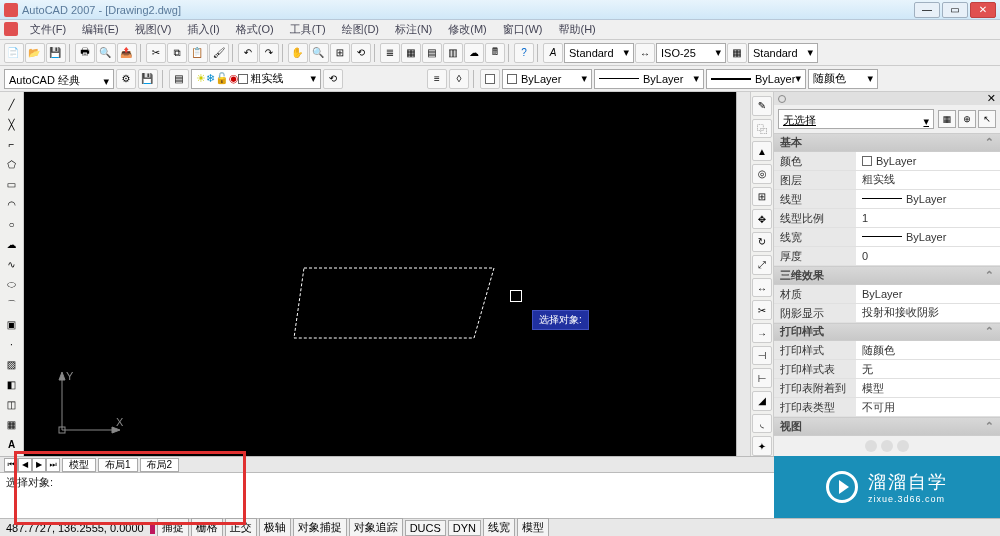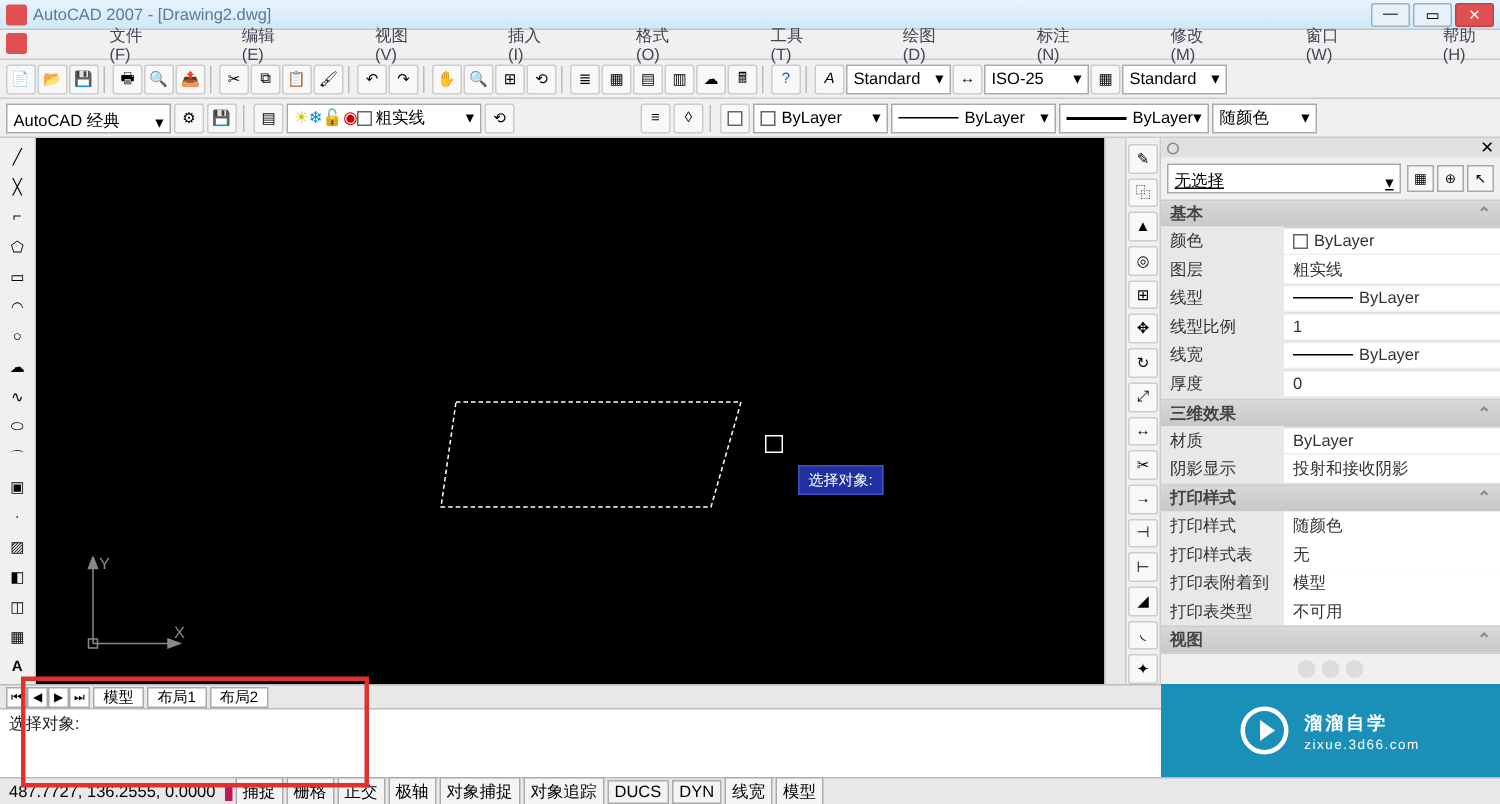--- a/index.html
+++ b/index.html
@@ -6,21 +6,21 @@
 body { width: 1000px; height: 536px; background: #e8e8e8; overflow: hidden; position: relative; }
 .titlebar { height: 20px; background: linear-gradient(#e8f4fc, #d0e8f8); display: flex; align-items: center; padding: 0 4px; border-bottom: 1px solid #b8c8d8; }
 .titlebar .app-icon { width: 14px; height: 14px; background: #e05050; border-radius: 2px; margin-right: 4px; }
 .titlebar .title-text { color: #5a7a9a; font-size: 11px; }
 .winbtns { margin-left: auto; display: flex; gap: 2px; }
 .winbtn { width: 26px; height: 16px; border: 1px solid #a0b0c0; background: #e8f0f8; display: flex; align-items: center; justify-content: center; font-size: 10px; cursor: pointer; border-radius: 2px; }
 .winbtn.close { background: #e05050; color: #fff; border-color: #c04040; }
 
 .menubar { height: 20px; background: #f0f0f0; display: flex; align-items: center; padding-left: 22px; border-bottom: 1px solid #ccc; }
 .menubar .app-icon2 { position: absolute; left: 4px; top: 22px; width: 14px; height: 14px; background: #e05050; border-radius: 2px; }
-.menu-item { padding: 10px 8px; cursor: pointer; color: #445; margin-left: 43px; }
+.menu-item { padding: 10px 8px; cursor: pointer; color: #445; }
 
 .toolbar { height: 26px; background: #f0f0f0; display: flex; align-items: center; padding: 0 4px; border-bottom: 1px solid #ccc; gap: 1px; }
 .tbtn { width: 20px; height: 20px; border: 1px solid #ccc; background: #f8f8f8; display: flex; align-items: center; justify-content: center; cursor: pointer; font-size: 10px; border-radius: 2px; }
 .tsep { width: 3px; height: 18px; border-left: 1px solid #bbb; margin: 0 2px; }
 .tsel { height: 20px; border: 1px solid #aaa; background: #fff; padding: 0 4px; display: flex; align-items: center; min-width: 70px; }
 
 .toolbar2 { height: 26px; background: #f0f0f0; display: flex; align-items: center; padding: 0 4px; border-bottom: 1px solid #ccc; gap: 2px; }
 .workspace-sel { width: 110px; height: 20px; border: 1px solid #aaa; background: #fff; padding: 0 4px; display: flex; align-items: flex-end; }
 
 .main { display: flex; height: 364px; }
@@ -42,21 +42,21 @@
 .props { width: 226px; background: #f0f0f0; display: flex; flex-direction: column; overflow: hidden; }
 .props-hdr { height: 14px; background: #e0e0e0; display: flex; align-items: center; padding: 0 4px; gap: 4px; }
 .props-hdr .dot { width:8px; height:8px; border:1px solid #888; border-radius:50%; cursor:pointer; }
 .props-sel { display: flex; gap: 4px; padding: 4px; align-items: center; }
 .props-sel .sel { flex: 1; height: 20px; border: 1px solid #aaa; background: #fff; padding: 0 4px; display: flex; align-items: flex-end; text-decoration: underline; }
 .props-sel .sel .arr { margin-left: auto; }
 .pbtns { display:flex; gap:2px; }
 .pbtn { width: 18px; height: 18px; border: 1px solid #aaa; background: #f8f8f8; cursor: pointer; display:flex; align-items:center; justify-content:center; font-size:9px; }
 .section-hdr { height: 20px; background: linear-gradient(#d8d8d8,#c8c8c8); padding: 0 6px; display: flex; align-items: center; font-weight: bold; color: #444; border-top: 1px solid #ccc; border-bottom: 1px solid #ccc; }
 .section-hdr .arr { margin-left: auto; color: #888; }
-.prop-row { display: flex; height: 19px; border-bottom: 1px solid #e0e0e0; align-items: center; }
+.prop-row { display: flex; height: 19px; border-bottom: 1px solid #e0e0e0; }
 .prop-label { width: 82px; padding: 2px 6px; background: #e8e8e8; color: #333; }
 .prop-val { flex: 1; padding: 2px 6px; background: #fff; color: #333; display: flex; align-items: center; gap: 4px; }
 .swatch { width: 10px; height: 10px; border: 1px solid #666; background: #fff; }
 .line-sample { width: 40px; height: 1px; background: #000; display: inline-block; }
 .tridot { display:flex; gap:4px; justify-content:center; padding:4px; }
 .tridot span { width:12px; height:12px; border-radius:50%; background:#ddd; }
 
 .redbox { position: absolute; left: 14px; top: 451px; width: 232px; height: 74px; border: 3px solid #e03030; pointer-events: none; z-index: 10; }
 
 .tabbar { height: 16px; background: #e8e8e8; display: flex; align-items: center; border-top: 1px solid #bbb; padding-left: 4px; }
@@ -69,21 +69,21 @@
 .cmd-scroll .sbtn { height: 14px; border-bottom: 1px solid #ccc; display:flex; align-items:center; justify-content:center; cursor:pointer; font-size:8px; }
 
 .statusbar { height: 18px; background: #e8e8e8; border-top: 1px solid #bbb; display: flex; align-items: center; font-size: 10px; }
 .statusbar .coords { padding: 0 6px; border-right: 5px solid #be185d; min-width: 140px; }
 .statusbar .sbtn2 { padding: 1px 4px; border: 1px solid #aaa; background: #f4f4f4; margin-left: 2px; cursor: pointer; }
 
 .watermark { position: absolute; right: 0; bottom: 18px; width: 226px; height: 62px; background: #1a8fb8; display: flex; align-items: center; justify-content: center; gap: 10px; z-index: 5; }
 .watermark .play { width: 32px; height: 32px; border: 3px solid #fff; border-radius: 50%; display: flex; align-items: center; justify-content: center; }
 .watermark .play::after { content: ""; border-left: 10px solid #fff; border-top: 7px solid transparent; border-bottom: 7px solid transparent; margin-left: 3px; }
 .watermark .wt { color: #fff; }
-.watermark .wt .big { font-size: 12px; font-weight: bold; letter-spacing: 2px; }
+.watermark .wt .big { font-size: 18px; font-weight: normal; letter-spacing: 2px; }
 .watermark .wt .small { font-size: 9px; letter-spacing: 1px; }
 
 .layer-swatch { width:10px; height:10px; background:#fff; border:1px solid #666; display:inline-block; }
 </style>
 </head>
 <body>
 
 <div class="titlebar">
   <div class="app-icon"></div>
   <div class="title-text">AutoCAD 2007 - [Drawing2.dwg]</div>

